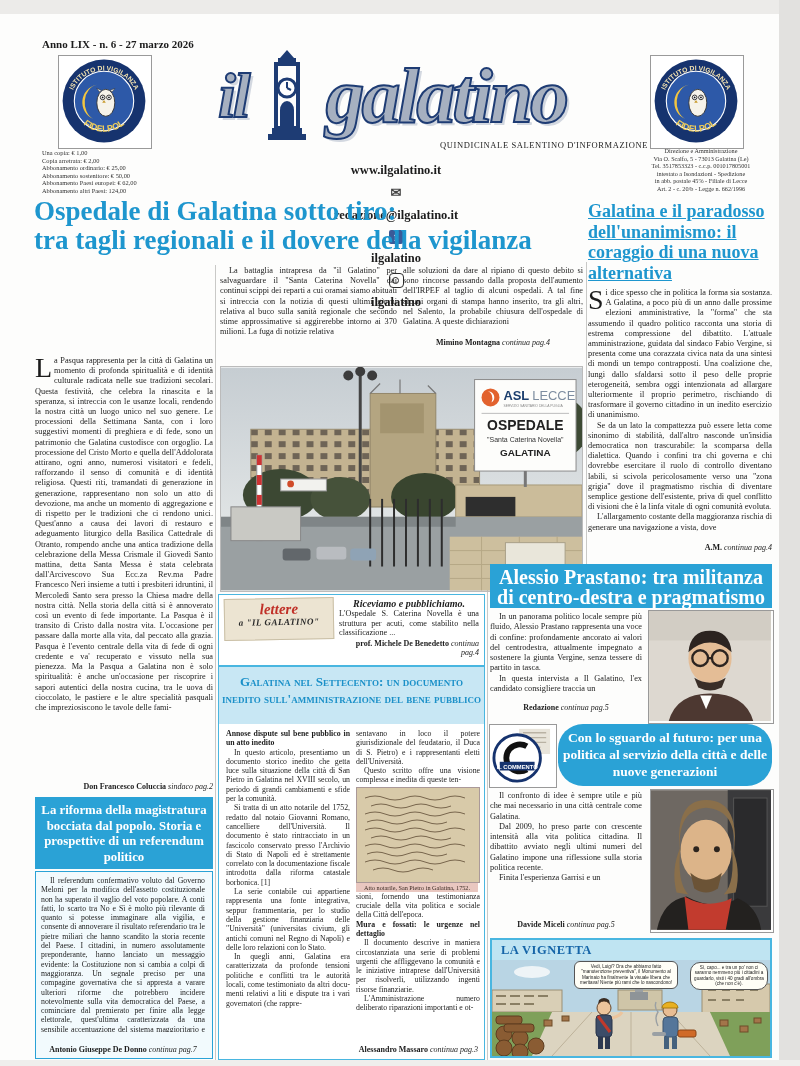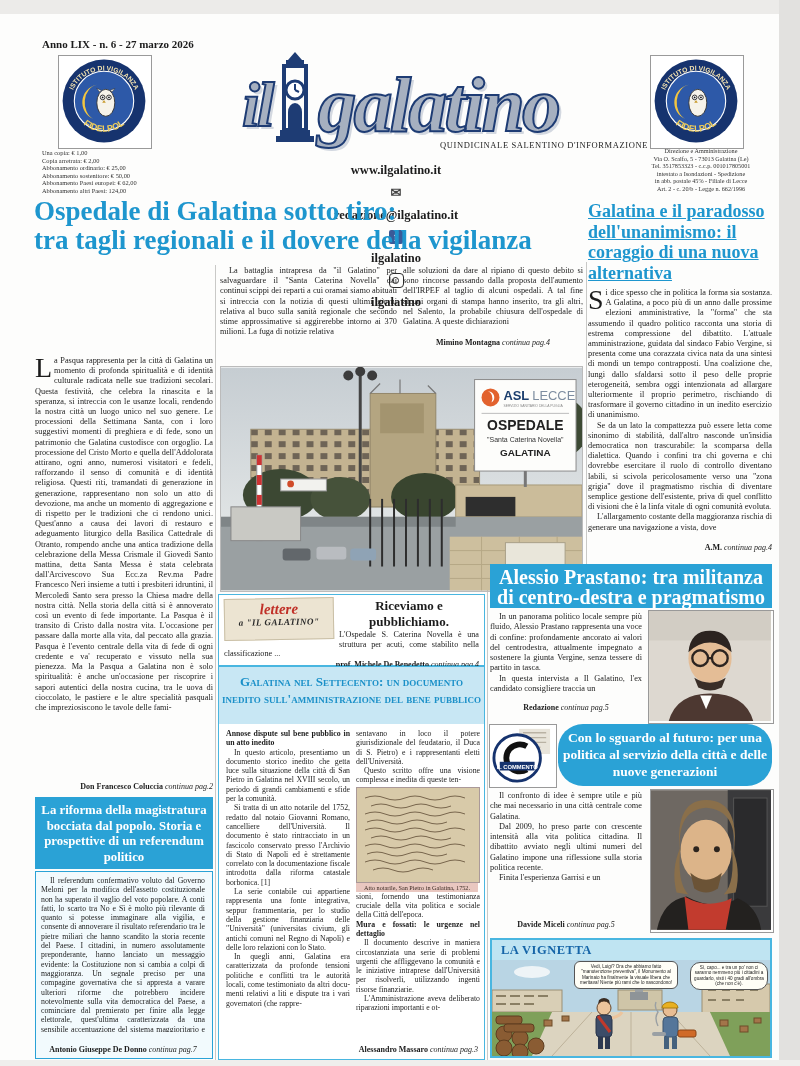--- a/index.html
+++ b/index.html
@@ -7,21 +7,21 @@
         font-family:"Liberation Serif", serif;color:#1c1c1c;}
   .abs{position:absolute;}
   .edge-top{position:absolute;left:0;top:0;width:800px;height:14px;background:#ecebe9;}
   .edge-right{position:absolute;right:0;top:0;width:21px;height:1066px;background:#e2e1df;}
   .edge-bottom{position:absolute;left:0;top:1060px;width:800px;height:6px;background:#efeeec;}
 
   
   .issue{left:42px;top:38px;font-size:11px;font-weight:bold;}
   .badge-box{width:92px;height:92px;border:1px solid #9a9a9a;background:#fff;top:55px;}
   .badge-box.l{left:58px;} .badge-box.r{left:650px;}
-  .masthead{left:152px;top:48px;width:496px;height:96px;display:flex;align-items:flex-end;justify-content:center;gap:0;}
+  .masthead{left:144px;top:48px;width:496px;height:96px;display:flex;align-items:center;justify-content:center;gap:16px;}
   .mast-word{font-style:italic;font-weight:bold;font-size:78px;line-height:78px;color:#a6b0c0;
              -webkit-text-stroke:2px #1e3c74;text-shadow:3px 3px 0 #d3d8e0;letter-spacing:-3px;}
   .mast-word.small{font-size:64px;}
   .subtitle{left:408px;top:140px;width:240px;text-align:right;font-size:8.5px;letter-spacing:.6px;color:#222;}
   .prices{left:42px;top:149px;font-size:6.4px;line-height:7.6px;color:#333;}
   .admin{left:628px;top:147px;width:146px;text-align:center;font-size:6.2px;line-height:7.5px;color:#333;}
   .contacts{left:200px;top:163px;width:392px;display:flex;align-items:center;justify-content:center;gap:7px;
             font-size:12.5px;font-weight:bold;flex-direction:column;}
   .ico-env{font-size:13px;color:#444;}
   .ico-fb{display:inline-block;width:14px;height:14px;background:#3a5a98;color:#fff;border-radius:2px;
@@ -65,21 +65,21 @@
   .lead-c2{left:403px;top:266px;width:180px;height:64px;}
   .lead-by{left:403px;top:338px;width:180px;text-align:center;}
 
   .photo{left:220px;top:360px;width:363px;height:226px;border:1px solid #bbb;box-sizing:border-box;margin-top:6px;}
 
   .lettere-box{left:218px;top:594px;width:267px;height:72px;border:1.5px solid #49b6e0;background:#fff;box-sizing:border-box;padding:3px 5px;}
   .lettere-logo{float:left;width:108px;height:40px;background:#ece4d2;border:1px solid #c9bfa6;
                 text-align:center;transform:rotate(-1deg);margin-right:5px;}
   .lettere-script{font-style:italic;font-weight:bold;font-size:15px;color:#c03028;line-height:15px;display:block;margin-top:3px;}
   .lettere-sub{font-style:italic;font-weight:bold;font-size:9px;color:#2b2b2b;letter-spacing:.5px;display:block;}
-  .lettere-head{font-weight:bold;text-align:center;font-size:13px;}
+  .lettere-head{font-weight:bold;font-style:italic;text-align:center;font-size:10px;}
   .lettere-txt{font-size:8.2px;line-height:9.6px;text-align:justify;}
   .lettere-by{text-align:right;margin-top:1px;}
 
   .sette-box{left:218px;top:666px;width:267px;height:394px;border:1.5px solid #49b6e0;background:#fff;box-sizing:border-box;}
   .sette-title{position:absolute;left:0;top:0;width:100%;height:57px;background:#c8e7f4;color:#1b90c8;
                font-weight:bold;font-variant:small-caps;font-size:13px;line-height:17px;text-align:center;
                padding-top:6px;box-sizing:border-box;}
   .sette-col{position:absolute;top:62px;height:304px;width:124px;font-size:7.8px;line-height:9.3px;text-align:justify;overflow:hidden;}
   .sette-col p{margin:0;text-indent:8px;}
   .sette-col p.nind{text-indent:0;}
@@ -288,21 +288,21 @@
       <rect x="230" y="170" width="133" height="54" fill="#cdbf9e"></rect>
       <path d="M230,184 h133 M230,198 h133 M230,212 h133 M262,170 v54 M300,170 v54 M338,170 v54" stroke="#b5a786" stroke-width="1"></path>
       <rect x="286" y="176" width="60" height="22" fill="#e9e6da" stroke="#a9a088"></rect>
     </svg>
   </div>
 
   <div class="abs btxt pasqua-body">
     <span class="dropcap">L</span><span>a Pasqua rappresenta per la città di Galatina un momento di profonda spiritualità e di identità culturale radicata nelle sue tradizioni secolari. Questa festività, che celebra la rinascita e la speranza, si intreccia con le usanze locali, rendendo la nostra città un luogo unico nel suo genere. Le processioni della Settimana Santa, con i loro suggestivi momenti di preghiera e di fede, sono un patrimonio che Galatina custodisce con orgoglio. La processione del Cristo Morto e quella dell'Addolorata attirano, ogni anno, numerosi visitatori e fedeli, rafforzando il senso di comunità e di identità religiosa. Questi riti, tramandati di generazione in generazione, rappresentano non solo un atto di devozione, ma anche un momento di aggregazione e di rispetto per le tradizioni che ci rendono unici. Quest'anno a causa dei lavori di restauro e adeguamento liturgico della Basilica Cattedrale di Otranto, rompendo anche una antica tradizione della celebrazione della Messa Crismale il Giovedì Santo mattina, detta Santa Messa è stata celebrata dall'Arcivescovo Sua Ecc.za Rev.ma Padre Francesco Neri insieme a tutti i presbiteri idruntini, il Mercoledì Santo sera presso la Chiesa madre della nostra città. Nella storia della città si è annoverato così un evento di fede importante. La Pasqua è il transito di Cristo dalla nostra vita. L'occasione per passare dalla morte alla vita, dal peccato alla grazia. Pasqua è l'evento centrale della vita di fede di ogni credente e va' recuperato e vissuto nella sua pienezza. Ma la Pasqua a Galatina non è solo spiritualità: è anche un'occasione per riscoprire i sapori autentici della nostra cucina, tra le uova di cioccolato, le pastiere e le altre specialità pasquali che impreziosiscono le tavole delle fami-</span>
   </div>
   <div class="abs byline pasqua-by">
-    <b>Don Francesco Coluccia</b>&nbsp;<i>continua pag.2</i>
+    <b>Don Francesco Coluccia</b>&nbsp;<i>sindaco pag.2</i>
   </div>
 
   <div class="abs box-title ref-title">La riforma della magistratura bocciata dal popolo. Storia e prospettive di un referendum politico</div>
   <div class="abs ref-body-box">
     <div class="btxt ref-body">
       <p>Il referendum confermativo voluto dal Governo Meloni per la modifica dell'assetto costituzionale non ha superato il vaglio del voto popolare. A conti fatti, lo scarto tra No e Sì è molto più rilevante di quanto si potesse immaginare alla vigilia, e consente di annoverare il risultato referendario tra le pietre miliari che hanno scandito la storia recente del Paese. I cittadini, in numero assolutamente preponderante, hanno lanciato un messaggio evidente: la Costituzione non si cambia a colpi di maggioranza. Un segnale preciso per una compagine governativa che si appresta a varare ulteriori riforme che potrebbero incidere notevolmente sulla vita democratica del Paese, a cominciare dal premierato per finire alla legge elettorale, quest'ultima caratterizzata da una sensibile accentuazione del sistema maggioritario e dal premio di maggioranza.</p>
 
     </div>
     <div class="byline ref-by">
       <b>Antonio Giuseppe De Donno</b>&nbsp;<i>continua pag.7</i>
@@ -355,21 +355,21 @@
           <path d="M8,58 q10,-4 20,0 t20,0 t20,0 t20,0 t20,0"></path>
           <path d="M10,66 q10,-4 20,0 t20,0 t20,0 t20,0"></path>
           <path d="M8,74 q10,-4 20,0 t20,0 t20,0 t20,0 t20,0"></path>
           <path d="M16,82 q10,-4 20,0 t20,0 t20,0"></path>
         </g>
       </svg>
       <div class="manu-cap">Atto notarile, San Pietro in Galatina, 1752.</div>
       <p class="nind">sioni, fornendo una testimonianza cruciale della vita politica e sociale della Città dell'epoca.</p>
       <p class="subhead">Mura e fossati: le urgenze nel dettaglio</p>
       <p>Il documento descrive in maniera circostanziata una serie di problemi urgenti che affliggevano la comunità e le iniziative intraprese dall'Università per risolverli, utilizzando ingenti risorse finanziarie.</p>
-      <p>L'Amministrazione aveva deliberato riparazioni importanti e ot-</p>
+      <p>L'Amministrazione numero deliberato riparazioni importanti e ot-</p>
     </div>
     <div class="byline sette-by">
       <b>Alessandro Massaro</b>&nbsp;<i>continua pag.3</i>
     </div>
   </div>
 
   <div class="abs box-title prast-title">Alessio Prastano: tra militanza di centro-destra e pragmatismo civico</div>
   <div class="abs btxt prast-body">
     <p>In un panorama politico locale sempre più fluido, Alessio Prastano rappresenta una voce di confine: profondamente ancorato ai valori del centrodestra, attualmente impegnato a sostenere la giunta Vergine, senza tessere di partito in tasca.</p>
     <p>In questa intervista a Il Galatino, l'ex candidato consigliere traccia un</p>

